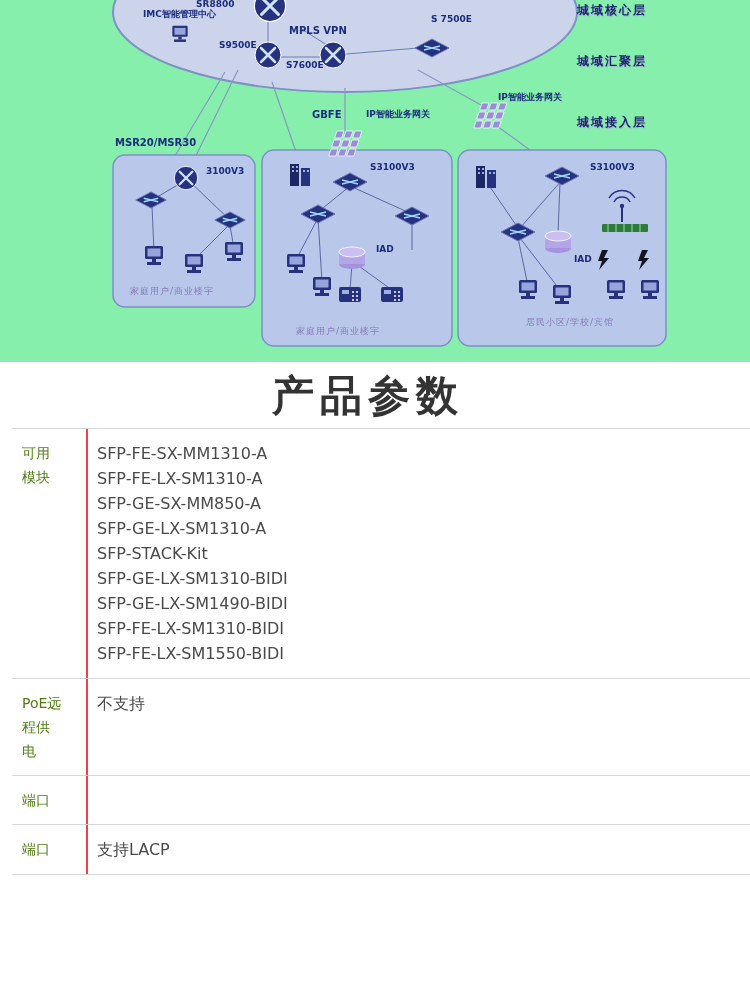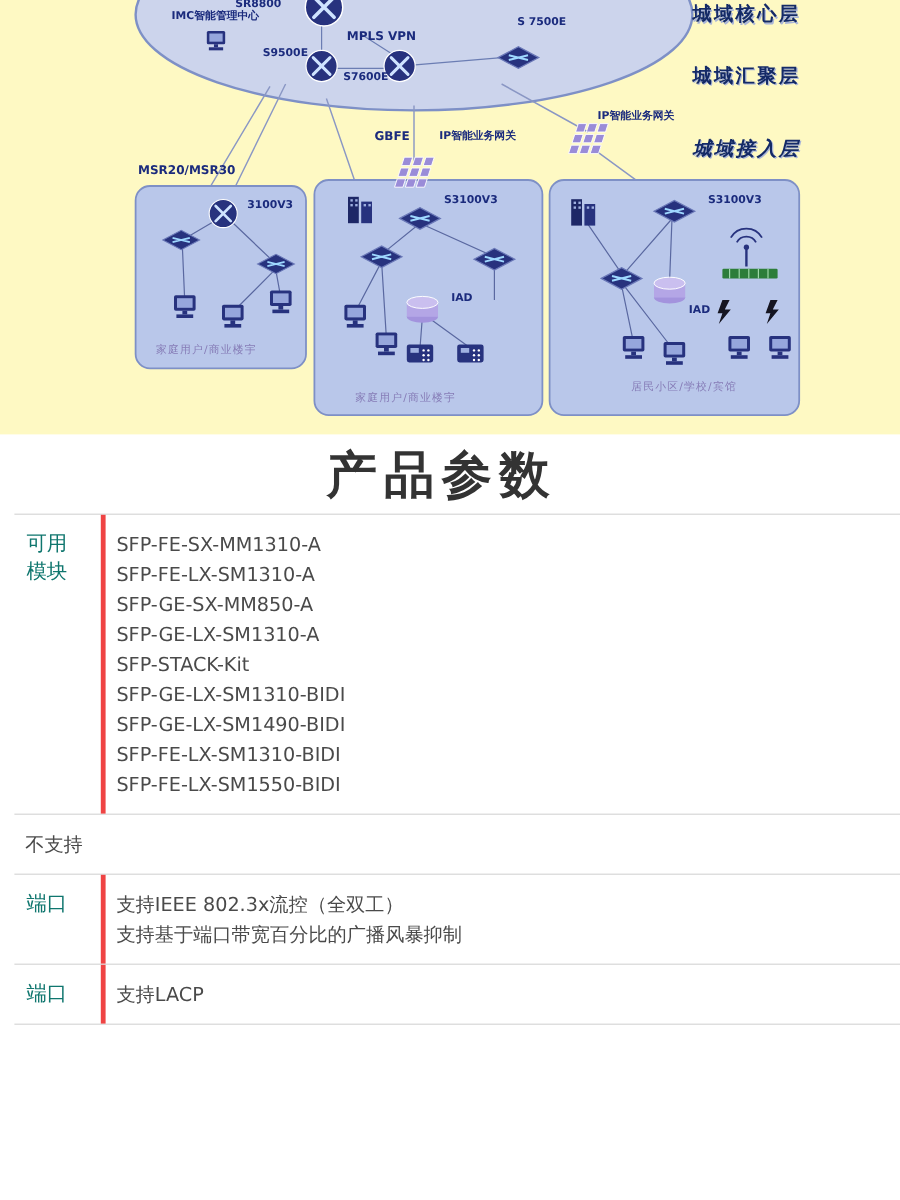--- a/index.html
+++ b/index.html
@@ -1,29 +1,29 @@
 <!DOCTYPE html>
 <html><head>
 <meta charset="utf-8">
 <style>
   html,body { margin:0; padding:0; }
   body {
     width:750px; height:1000px; overflow:hidden; background:#ffffff;
     font-family:"DejaVu Sans","Liberation Sans",sans-serif;
   }
   
-  .diagram { position:relative; width:750px; height:362px; background:#fef9c3; }
+  .diagram { position:relative; width:750px; height:362px; background:#86efac; }
   .diagram svg { position:absolute; left:0; top:0; }
   .dg-label {
     position:absolute; color:#1b2b7d; font-weight:bold; font-size:9px;
     white-space:nowrap; line-height:11px;
   }
   .dg-label.md { font-size:10px; }
   .layer-label {
-    position:absolute; color:#142a66; font-weight:bold; font-size:16px;
+    position:absolute; color:#142a66; font-weight:bold; font-size:12px;
     letter-spacing:2px; white-space:nowrap; text-shadow:1px 1px 0 #aab6d8;
   }
   .caption {
     position:absolute; color:#7d6fae; font-size:9px; font-weight:normal;
     letter-spacing:1px; white-space:nowrap; opacity:0.85;
   }
   
   .title-wrap { width:666px; text-align:center; margin:12px 0 10px 0; }
   .title-wrap h1 {
     display:inline-block; position:relative; left:35px; margin:0;
@@ -31,23 +31,23 @@
     letter-spacing:6px;
   }
   
   .spec-table {
     margin-left:12px; width:738px; border-top:1px solid #d6d6d6;
     box-sizing:border-box;
   }
   .spec-row { display:flex; border-bottom:1px solid #d6d6d6; }
   .spec-label {
     width:76px; min-width:76px; box-sizing:border-box;
-    border-right:4px solid #ef4444;
+    border-right:2px solid #ef4444;
     padding:12px 8px 12px 10px;
-    font-size:17px; line-height:24px; color:#0f766e;
+    font-size:14px; line-height:24px; color:#4d7c0f;
     white-space:pre-line;
   }
   .spec-value {
     flex:1; padding:12px 10px 12px 9px;
     font-size:16px; line-height:25px; color:#4a4a4a;
     white-space:pre-line;
   }
 </style>
 </head>
 <body>
@@ -173,21 +173,21 @@
 
   <div class="dg-label" style="left:196px; top:-1px;">SR8800</div>
   <div class="dg-label" style="left:143px; top:9px;">IMC智能管理中心</div>
   <div class="dg-label" style="left:219px; top:40px;">S9500E</div>
   <div class="dg-label md" style="left:289px; top:25px;">MPLS VPN</div>
   <div class="dg-label" style="left:286px; top:60px;text-align:center;">S7600E</div>
   <div class="dg-label" style="left:431px; top:14px;">S 7500E</div>
 
   <div class="layer-label" style="left:577px; top:2px;">城域核心层</div>
   <div class="layer-label" style="left:577px; top:53px;">城域汇聚层</div>
-  <div class="layer-label" style="left:577px; top:114px;font-style:italic;">城域接入层</div>
+  <div class="layer-label" style="left:577px; top:114px;">城域接入层</div>
 
   <div class="dg-label md" style="left:312px; top:109px;">GBFE</div>
   <div class="dg-label" style="left:366px; top:109px;">IP智能业务网关</div>
   <div class="dg-label" style="left:498px; top:92px;">IP智能业务网关</div>
   <div class="dg-label md" style="left:115px; top:137px;">MSR20/MSR30</div>
 
   <div class="dg-label" style="left:206px; top:166px;">3100V3</div>
   <div class="dg-label" style="left:370px; top:162px;">S3100V3</div>
   <div class="dg-label" style="left:590px; top:162px;">S3100V3</div>
   <div class="dg-label" style="left:376px; top:244px;">IAD</div>
@@ -212,27 +212,28 @@
 SFP-GE-SX-MM850-A
 SFP-GE-LX-SM1310-A
 SFP-STACK-Kit
 SFP-GE-LX-SM1310-BIDI
 SFP-GE-LX-SM1490-BIDI
 SFP-FE-LX-SM1310-BIDI
 SFP-FE-LX-SM1550-BIDI</div>
   </div>
 
   <div class="spec-row">
+    <div class="spec-label">PoE远
+程供
+电</div>
     <div class="spec-value">不支持</div>
   </div>
 
   <div class="spec-row">
     <div class="spec-label">端口</div>
-    <div class="spec-value">支持IEEE 802.3x流控（全双工）
-支持基于端口带宽百分比的广播风暴抑制</div>
   </div>
 
 
   <div class="spec-row">
     <div class="spec-label">端口</div>
     <div class="spec-value">支持LACP</div>
   </div>
 
 </div>
 

